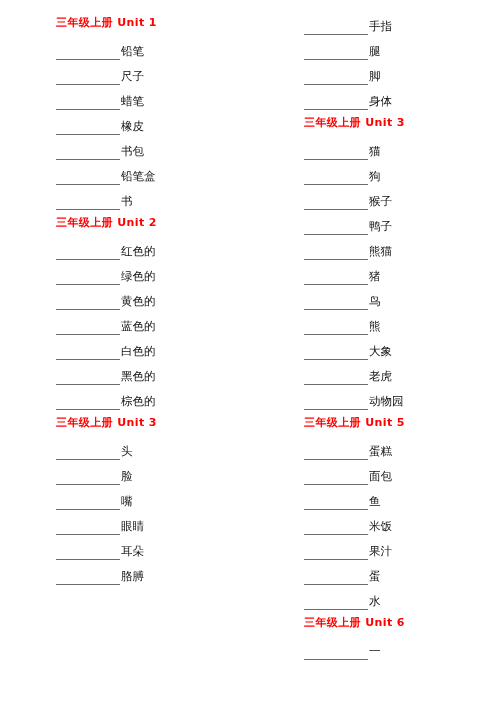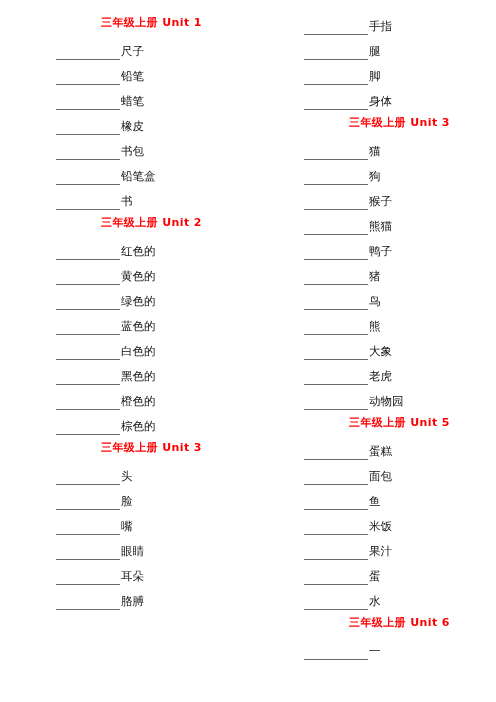--- a/index.html
+++ b/index.html
@@ -40,21 +40,20 @@
   
   .unit-heading {
     color: #ff0000;
     font-size: 11px;
     font-weight: bold;
     letter-spacing: 0.4px;
     line-height: 25px;
     height: 25px;
     white-space: nowrap;
     font-family: "DejaVu Sans", "Liberation Sans", sans-serif;
-    margin-left: 45px;
   }
 
   
   .vocab-row {
     height: 25px;
     line-height: 25px;
     display: flex;
     align-items: flex-end;
     white-space: nowrap;
   }
@@ -76,28 +75,28 @@
   }
 </style>
 </head>
 <body>
 
 <div class="page">
   <div class="column left" id="col-left">
       <div class="unit-heading">三年级上册 Unit 1</div>
       <div class="vocab-row">
         <span class="blank"></span>
+        <span class="word">铅笔</span>
+      </div>
+      <div class="vocab-row">
+        <span class="blank"></span>
         <span class="word">尺子</span>
       </div>
       <div class="vocab-row">
         <span class="blank"></span>
-        <span class="word">铅笔</span>
-      </div>
-      <div class="vocab-row">
-        <span class="blank"></span>
         <span class="word">蜡笔</span>
       </div>
       <div class="vocab-row">
         <span class="blank"></span>
         <span class="word">橡皮</span>
       </div>
       <div class="vocab-row">
         <span class="blank"></span>
         <span class="word">书包</span>
       </div>
@@ -109,41 +108,37 @@
         <span class="blank"></span>
         <span class="word">书</span>
       </div>
       <div class="unit-heading">三年级上册 Unit 2</div>
       <div class="vocab-row">
         <span class="blank"></span>
         <span class="word">红色的</span>
       </div>
       <div class="vocab-row">
         <span class="blank"></span>
+        <span class="word">绿色的</span>
+      </div>
+      <div class="vocab-row">
+        <span class="blank"></span>
         <span class="word">黄色的</span>
       </div>
       <div class="vocab-row">
         <span class="blank"></span>
-        <span class="word">绿色的</span>
-      </div>
-      <div class="vocab-row">
-        <span class="blank"></span>
         <span class="word">蓝色的</span>
       </div>
       <div class="vocab-row">
         <span class="blank"></span>
         <span class="word">白色的</span>
       </div>
       <div class="vocab-row">
         <span class="blank"></span>
         <span class="word">黑色的</span>
-      </div>
-      <div class="vocab-row">
-        <span class="blank"></span>
-        <span class="word">橙色的</span>
       </div>
       <div class="vocab-row">
         <span class="blank"></span>
         <span class="word">棕色的</span>
       </div>
       <div class="unit-heading">三年级上册 Unit 3</div>
       <div class="vocab-row">
         <span class="blank"></span>
         <span class="word">头</span>
       </div>
@@ -193,25 +188,25 @@
       <div class="vocab-row">
         <span class="blank"></span>
         <span class="word">狗</span>
       </div>
       <div class="vocab-row">
         <span class="blank"></span>
         <span class="word">猴子</span>
       </div>
       <div class="vocab-row">
         <span class="blank"></span>
+        <span class="word">鸭子</span>
+      </div>
+      <div class="vocab-row">
+        <span class="blank"></span>
         <span class="word">熊猫</span>
-      </div>
-      <div class="vocab-row">
-        <span class="blank"></span>
-        <span class="word">鸭子</span>
       </div>
       <div class="vocab-row">
         <span class="blank"></span>
         <span class="word">猪</span>
       </div>
       <div class="vocab-row">
         <span class="blank"></span>
         <span class="word">鸟</span>
       </div>
       <div class="vocab-row">

